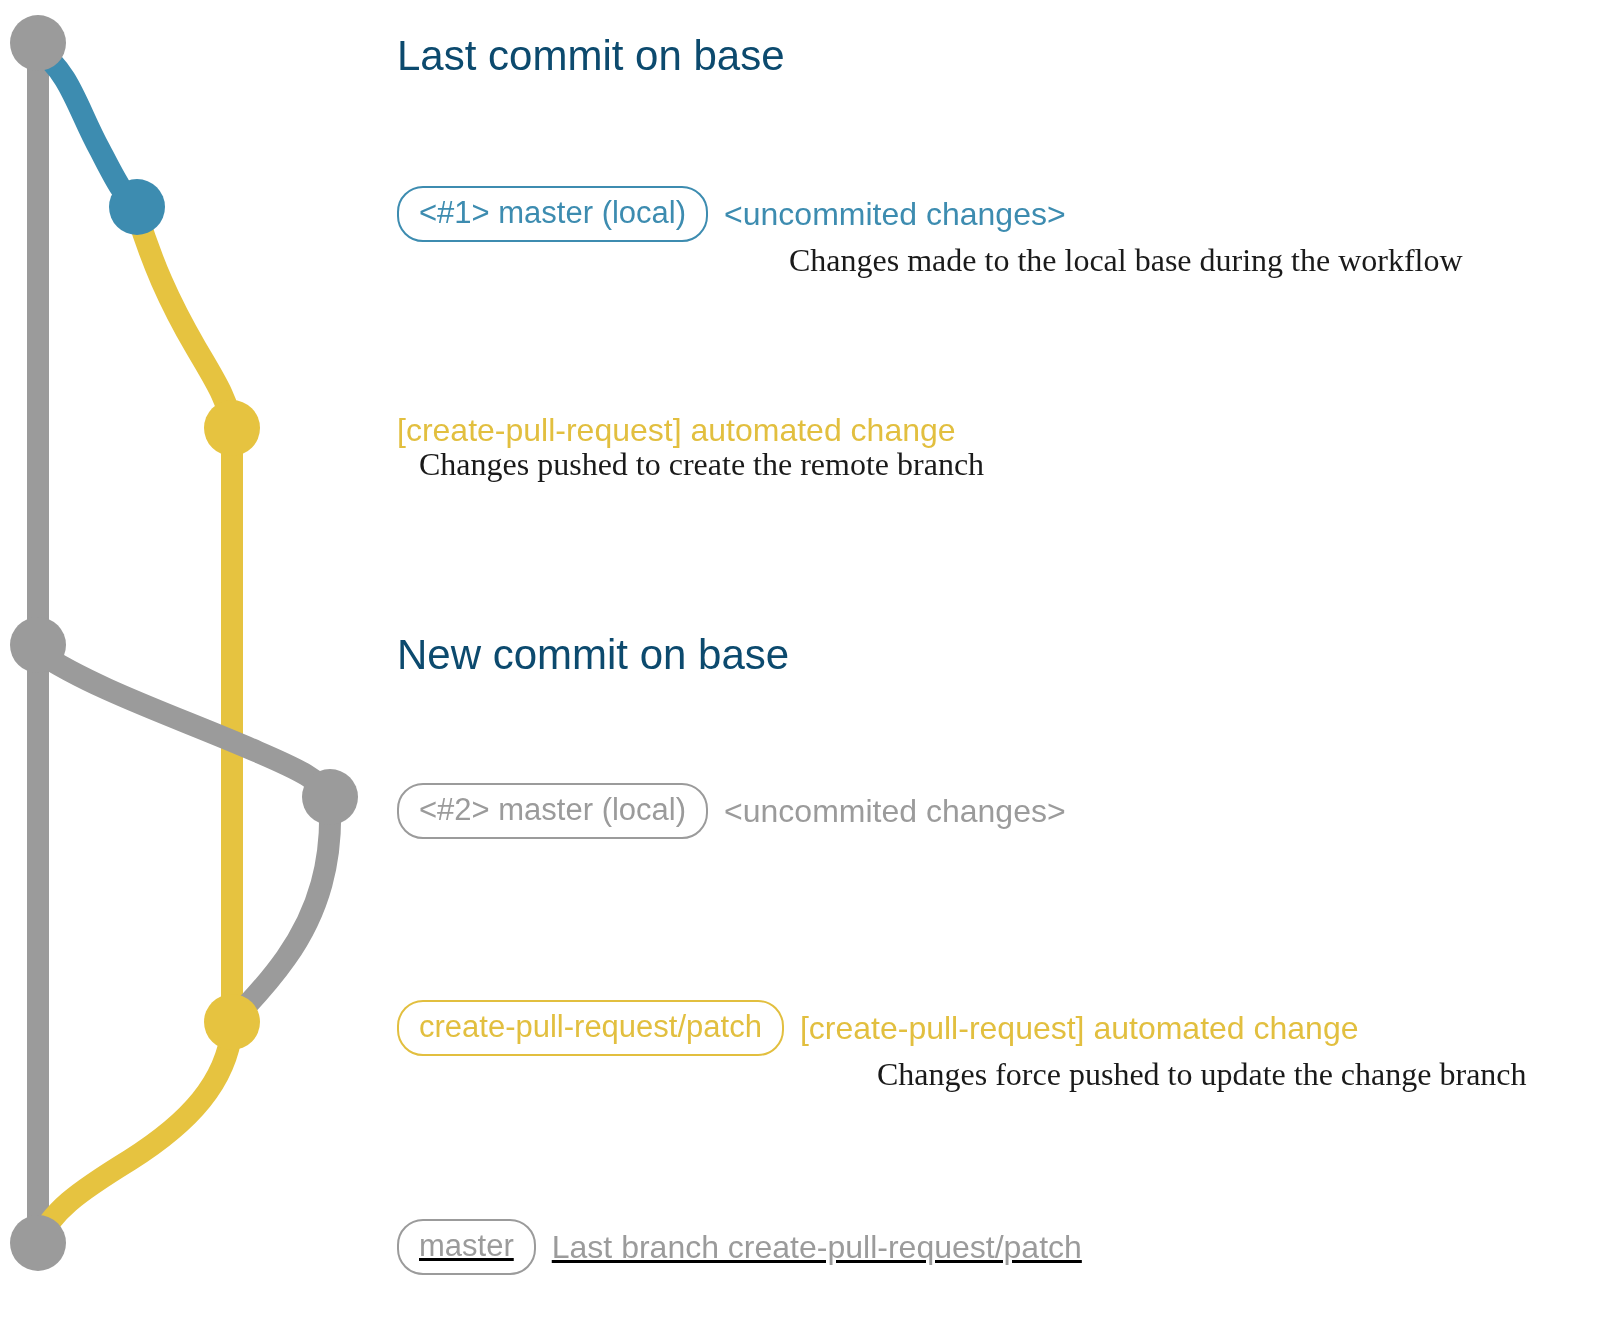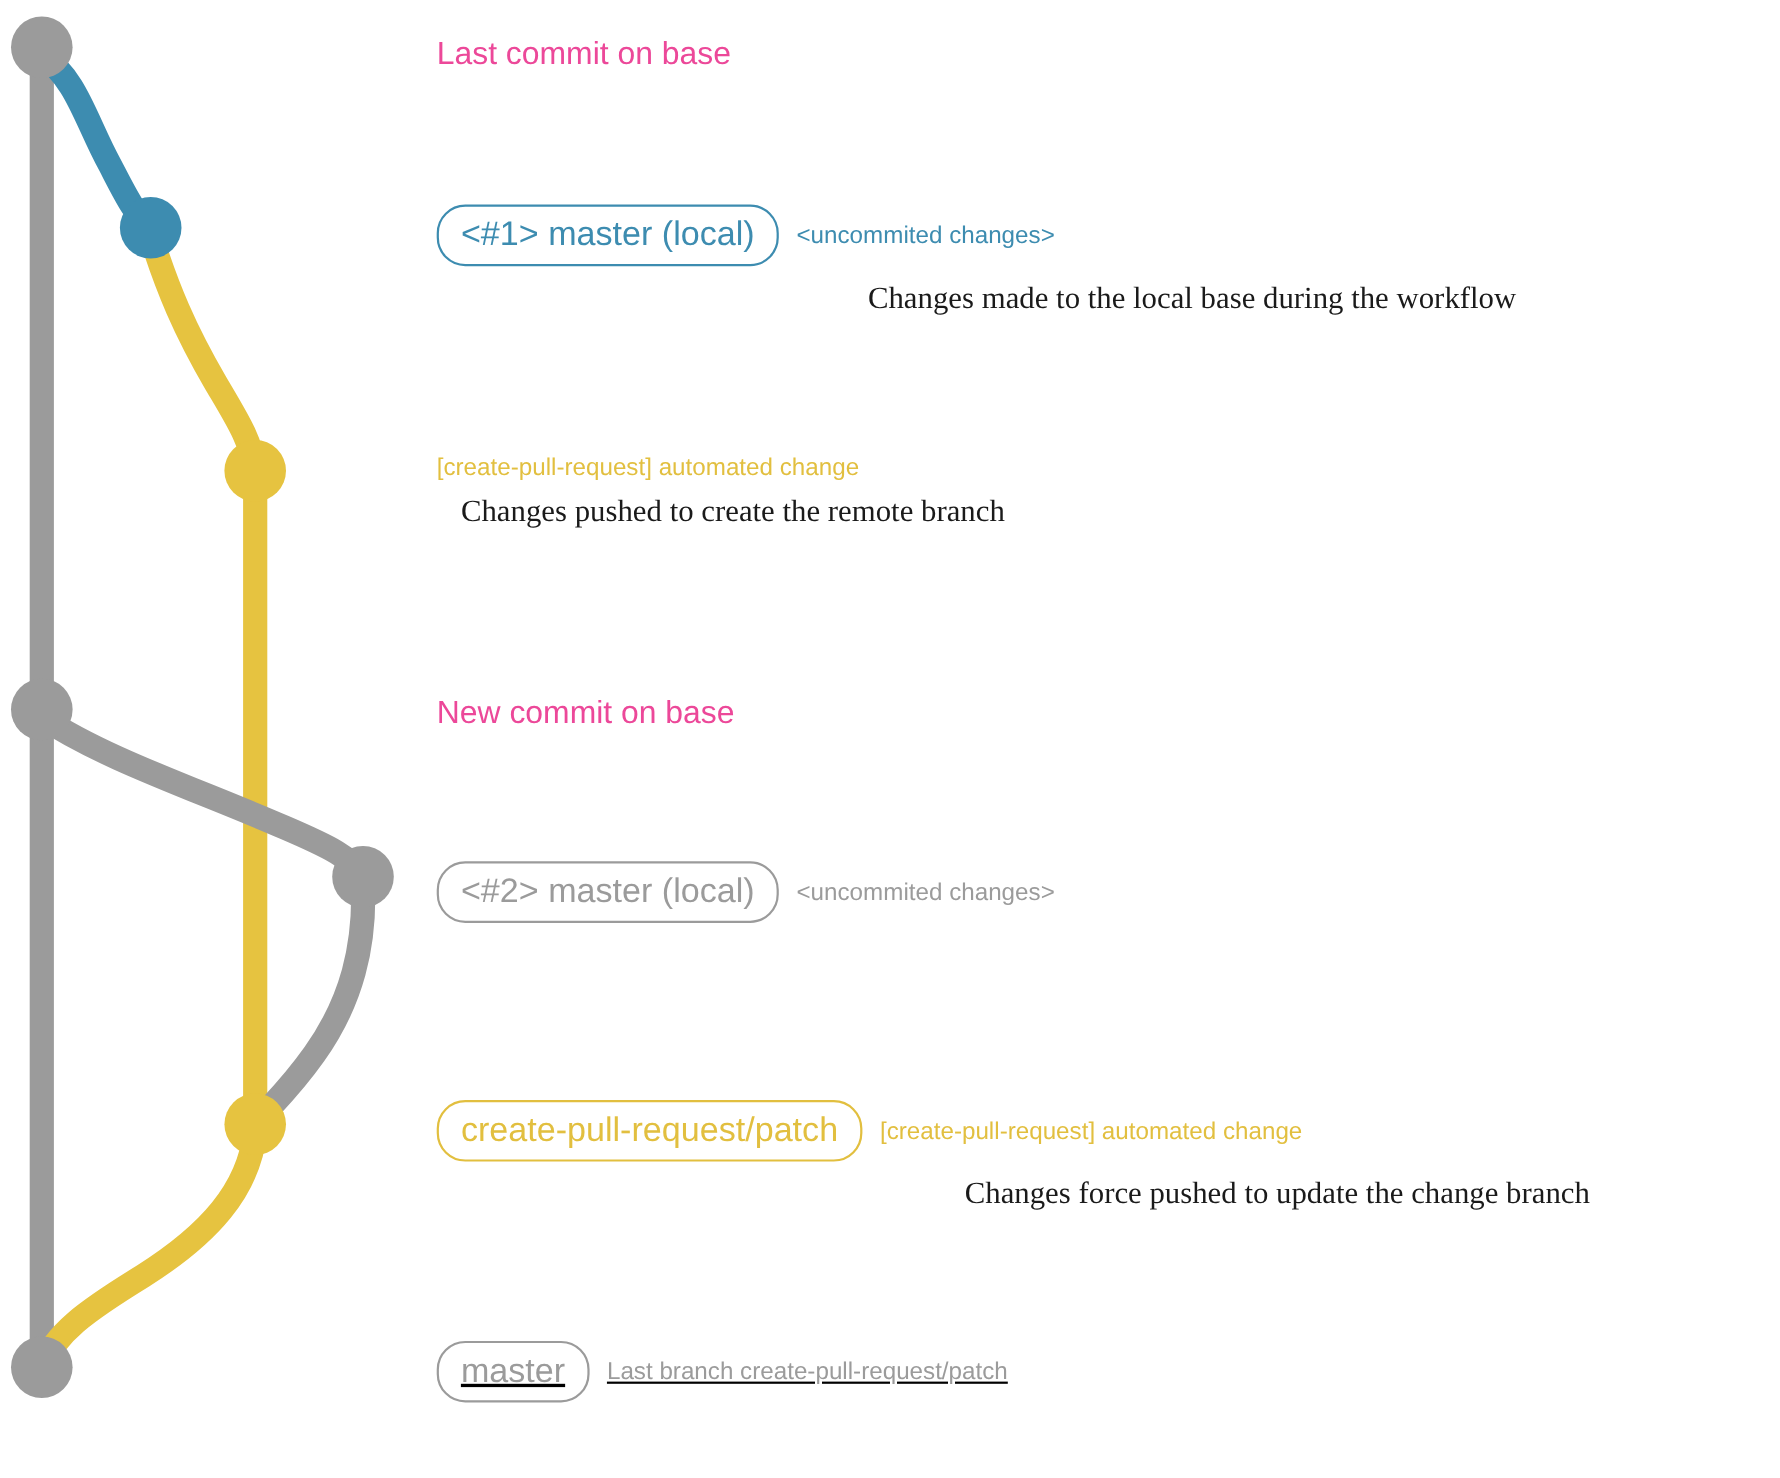--- a/index.html
+++ b/index.html
@@ -62,40 +62,39 @@
   .badge.yellow {
     border-color: #e2bf3f;
     color: #e2bf3f;
   }
   .badge.gray {
     border-color: #9b9b9b;
     color: #9b9b9b;
   }
 
   .commit-msg {
-    font-size: 22px;
+    font-size: 32px;
     line-height: 1;
     white-space: nowrap;
   }
   .commit-msg.blue { color: #3d8cb0; }
   .commit-msg.yellow { color: #e2bf3f; }
   .commit-msg.gray { color: #9b9b9b; }
 
   .caption {
     font-family: "Liberation Serif", serif;
-    font-size: 28px;
+    font-size: 32px;
     color: #1a1a1a;
     white-space: nowrap;
-    margin-top: 14px;
   }
 
   .plain-label {
-    font-size: 29px;
+    font-size: 42px;
     line-height: 1;
-    color: #ec4899;
+    color: #0c4a6e;
     white-space: nowrap;
   }
 </style>
 </head>
 <body>
 
 <svg id="graph-svg" viewBox="0 0 1618 1344" xmlns="http://www.w3.org/2000/svg">
 
   <path d="M 38 43 L 38 1243" stroke="#9b9b9b" stroke-width="22" fill="none" stroke-linecap="round"></path>
 

